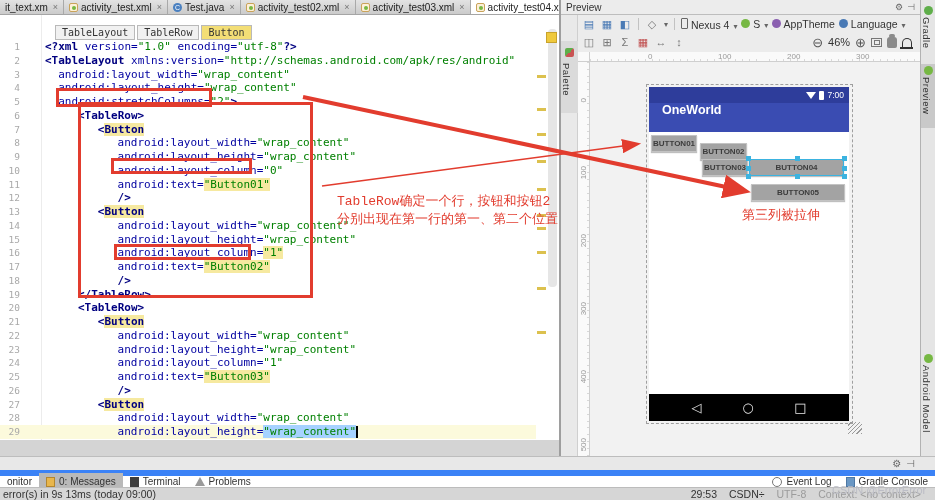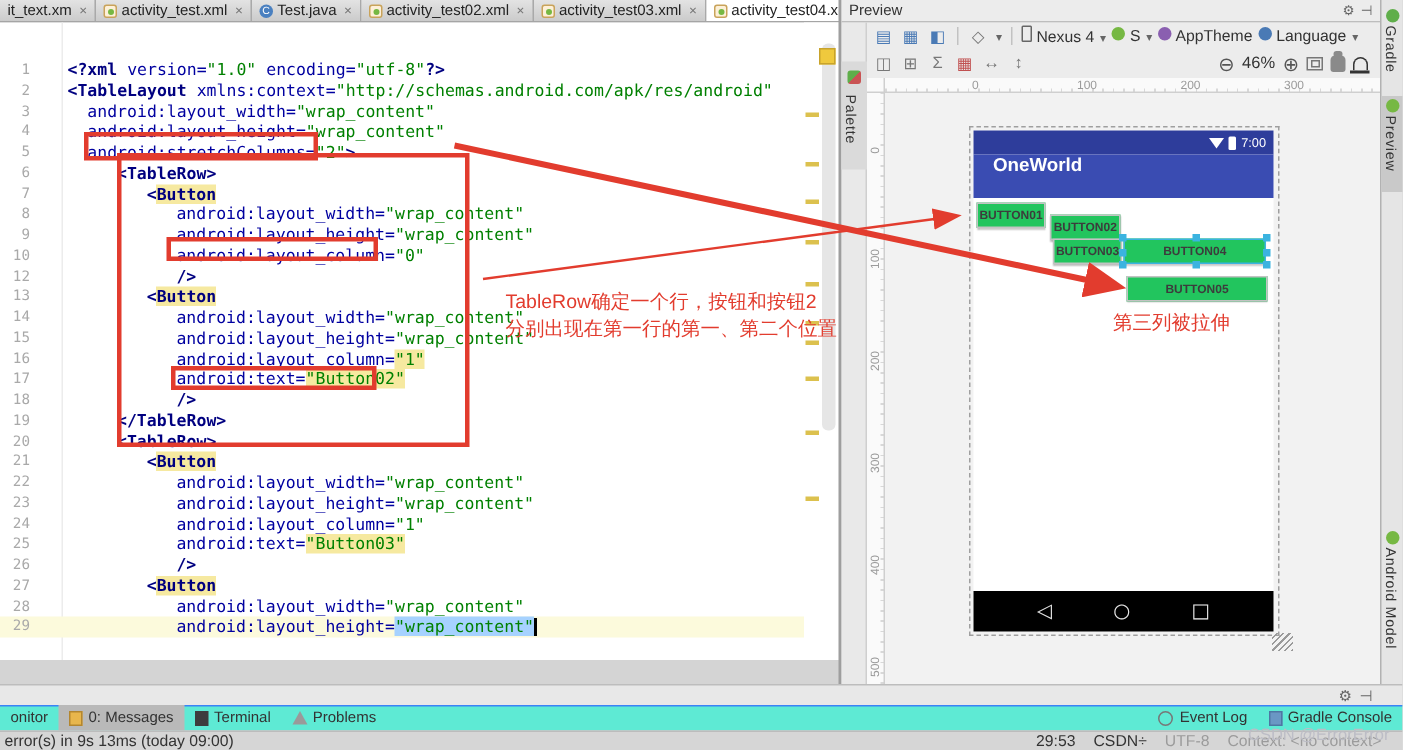--- a/index.html
+++ b/index.html
@@ -36,21 +36,21 @@
 
   
   #err-stripe { position:absolute; left:536px; top:15px; width:24px; height:425px; background:#fff; }
   .emark { position:absolute; left:1px; width:9px; height:3px; background:#dcc14e; }
   #file-flag { position:absolute; left:10px; top:17px; width:11px; height:11px; background:#efc93d; border:1px solid #c8a32c; }
   #vscroll { position:absolute; left:12px; top:14px; width:9px; height:258px; background:#e6e6e6; border-radius:4px; }
 
   
   .redbox { position:absolute; border:3px solid #e23c2e; z-index:40; }
   #svg-arrows { position:absolute; left:0; top:0; width:935px; height:500px; z-index:50; pointer-events:none; }
-  .cn-note { position:absolute; color:#e23c2e; font-size:13px; z-index:45; white-space:nowrap; }
+  .cn-note { position:absolute; color:#e23c2e; font-size:13px; z-index:45; white-space:nowrap;font-family:Liberation Mono, monospace; }
 
   
   #divider { position:absolute; left:559px; top:0; width:2px; height:456px; background:#9e9e9e; }
 
   
   #preview-title { position:absolute; left:561px; top:0; width:359px; height:15px; background:#ececec; border-bottom:1px solid #bdbdbd; font-size:10px; color:#333; display:flex; align-items:center; padding:0 5px; }
   #preview-title .right { margin-left:auto; color:#666; font-size:9px; display:flex; gap:4px; }
   #palette-strip { position:absolute; left:561px; top:15px; width:17px; height:441px; background:#e9e9e9; border-right:1px solid #cfcfcf; }
   #palette-tab { position:absolute; left:0; top:26px; width:17px; height:72px; background:#dadada; text-align:center; padding-top:2px; }
   #palette-tab .pal-icon { display:inline-block; width:9px; height:9px; background:linear-gradient(135deg,#5fae4a 50%,#c95353 50%); border-radius:2px; }
@@ -87,42 +87,42 @@
 
   
   #device-outline { position:absolute; left:56px; top:22px; width:207px; height:340px; border:1px dashed #9f9f9f; }
   #screen { position:absolute; left:59px; top:25px; width:200px; height:334px; background:#ffffff; }
   #statusbar { position:absolute; left:0; top:0; width:200px; height:16px; background:#2e3d9b; display:flex; align-items:center; justify-content:flex-end; gap:3px; padding-right:5px; }
   #statusbar .time { color:#fff; font-size:8.5px; }
   .wifi { width:0; height:0; border-left:5px solid transparent; border-right:5px solid transparent; border-top:7px solid #fff; }
   .batt { width:5px; height:9px; background:#fff; border-radius:1px; }
   #appbar { position:absolute; left:0; top:16px; width:200px; height:29px; background:#3a4cb2; display:flex; align-items:flex-start; padding-left:13px; }
   #appbar .title { color:#fff; font-size:12.5px; font-weight:bold; }
-  .abtn { position:absolute; background:#22c55e; border:1px solid #c3c3c3; box-shadow:0 1px 1px rgba(0,0,0,0.25); color:#3c3c3c; font-size:8px; font-weight:bold; display:flex; align-items:center; justify-content:center; }
+  .abtn { position:absolute; background:#a3a3a3; border:1px solid #c3c3c3; box-shadow:0 1px 1px rgba(0,0,0,0.25); color:#3c3c3c; font-size:8px; font-weight:bold; display:flex; align-items:center; justify-content:center; }
   .abtn.selected { border:1px solid #3bb3e0; }
   .handle { position:absolute; width:5px; height:5px; background:#3bb3e0; z-index:5; }
   #navbar { position:absolute; left:0; top:307px; width:200px; height:27px; background:#000; display:flex; align-items:center; justify-content:space-around; padding:0 22px; }
   #navbar span { color:#e8e8e8; font-size:13px; font-family:"DejaVu Sans", sans-serif; }
   #resize-handle { position:absolute; left:258px; top:360px; width:14px; height:12px;
     background:repeating-linear-gradient(135deg,transparent 0 2px,#9a9a9a 2px 3px); }
 
   
   #right-sidebar { position:absolute; left:920px; top:0; width:15px; height:456px; background:#e5e5e5; border-left:1px solid #b2b2b2; }
   .side-item { position:absolute; left:0; width:15px; text-align:center; padding-top:13px; }
   .side-item .sic { position:absolute; top:2px; left:3px; width:9px; height:9px; border-radius:50%; }
   .side-item.active { background:#c9c9c9; }
 
   
   #design-text-row { position:absolute; left:0; top:440px; width:560px; height:16px; background:#e6e6e6; border-top:1px solid #b5b5b5; }
   .dt-tab { position:absolute; top:1px; height:15px; font-size:10.5px; padding:1px 8px 0; border:1px solid #a8a8a8; color:#333; }
   #tab-design { left:8px; background:#d8d8d8; }
   #tab-text { left:62px; background:#ffffff; border-bottom:1px solid #fff; }
   #mid-strip { position:absolute; left:0; top:456px; width:935px; height:14px; background:#e8e8e8; border-top:1px solid #bdbdbd; }
   #mid-strip .right { position:absolute; right:20px; top:1px; color:#666; font-size:10px; display:flex; gap:5px; }
-  #toolwin-bar { position:absolute; left:0; top:470px; width:935px; height:17px; background:#5eead4; border-top:1px solid #3b82f6; display:flex; align-items:flex-end; font-size:10px; color:#333; }
+  #toolwin-bar { position:absolute; left:0; top:470px; width:935px; height:17px; background:#ffffff; border-top:6px solid #3b82f6; display:flex; align-items:center; font-size:10px; color:#333; }
   .twb { display:flex; align-items:center; gap:4px; padding:0 7px; height:17px; white-space:nowrap; }
   .twb.selected { background:#b9b9b9; }
   .twi { display:inline-block; width:9px; height:10px; }
   .twi.msg { background:#e8b64c; border:1px solid #b3862f; }
   .twi.term { background:#3d3d3d; }
   .twi.prob { width:0; height:0; background:none; border-left:5px solid transparent; border-right:5px solid transparent; border-bottom:9px solid #9a9a9a; }
   .twi.elog { width:10px; height:10px; border:1px solid #777; border-radius:50%; background:none; }
   .twi.gcon { background:#6a97c4; border:1px solid #4e77a3; }
   #twb-right { margin-left:auto; display:flex; }
   #statusline { position:absolute; left:0; top:487px; width:935px; height:13px; background:#d6d6d6; border-top:1px solid #bcbcbc; font-size:10.5px; color:#333; }
@@ -162,28 +162,33 @@
         <span class="close">×</span>
       </div>
       <div class="tab active">
         <span class="ficon android-file"></span>
         <span>activity_test04.xml</span>
       </div>
     </div>
 
   <div id="editor">
     <div id="gutter-line"></div>
+    <div id="breadcrumbs">
+        <span class="crumb">TableLayout</span>
+        <span class="crumb">TableRow</span>
+        <span class="crumb hl">Button</span>
+      </div>
     <div id="code-area">
         <div class="code-line">
           <span class="ln">1</span>
           <span class="ct" style="padding-left: 0px;"><span class="tk-tag">&lt;?xml </span><span class="tk-attr">version=</span><span class="tk-val">"1.0" </span><span class="tk-attr">encoding=</span><span class="tk-val">"utf-8"</span><span class="tk-tag">?&gt;</span></span>
         </div>
         <div class="code-line">
           <span class="ln">2</span>
-          <span class="ct" style="padding-left: 0px;"><span class="tk-tag">&lt;TableLayout </span><span class="tk-attr">xmlns:context=</span><span class="tk-val">"http://schemas.android.com/apk/res/android"</span></span>
+          <span class="ct" style="padding-left: 0px;"><span class="tk-tag">&lt;TableLayout </span><span class="tk-attr">xmlns:version=</span><span class="tk-val">"http://schemas.android.com/apk/res/android"</span></span>
         </div>
         <div class="code-line">
           <span class="ln">3</span>
           <span class="ct" style="padding-left: 13.2px;"><span class="tk-attr">android:layout_width=</span><span class="tk-val">"wrap_content"</span></span>
         </div>
         <div class="code-line">
           <span class="ln">4</span>
           <span class="ct" style="padding-left: 13.2px;"><span class="tk-attr">android:layout_height=</span><span class="tk-val">"wrap_content"</span></span>
         </div>
         <div class="code-line">
@@ -202,20 +207,24 @@
           <span class="ln">8</span>
           <span class="ct" style="padding-left: 72.6px;"><span class="tk-attr">android:layout_width=</span><span class="tk-val">"wrap_content"</span></span>
         </div>
         <div class="code-line">
           <span class="ln">9</span>
           <span class="ct" style="padding-left: 72.6px;"><span class="tk-attr">android:layout_height=</span><span class="tk-val">"wrap_content"</span></span>
         </div>
         <div class="code-line">
           <span class="ln">10</span>
           <span class="ct" style="padding-left: 72.6px;"><span class="tk-attr">android:layout_column=</span><span class="tk-val">"0"</span></span>
+        </div>
+        <div class="code-line">
+          <span class="ln">11</span>
+          <span class="ct" style="padding-left: 72.6px;"><span class="tk-attr">android:text=</span><span class="tk-val tk-hl">"Button01"</span></span>
         </div>
         <div class="code-line">
           <span class="ln">12</span>
           <span class="ct" style="padding-left: 72.6px;"><span class="tk-tag">/&gt;</span></span>
         </div>
         <div class="code-line">
           <span class="ln">13</span>
           <span class="ct" style="padding-left: 52.8px;"><span class="tk-tag">&lt;</span><span class="tk-tag tk-hl">Button</span></span>
         </div>
         <div class="code-line">

